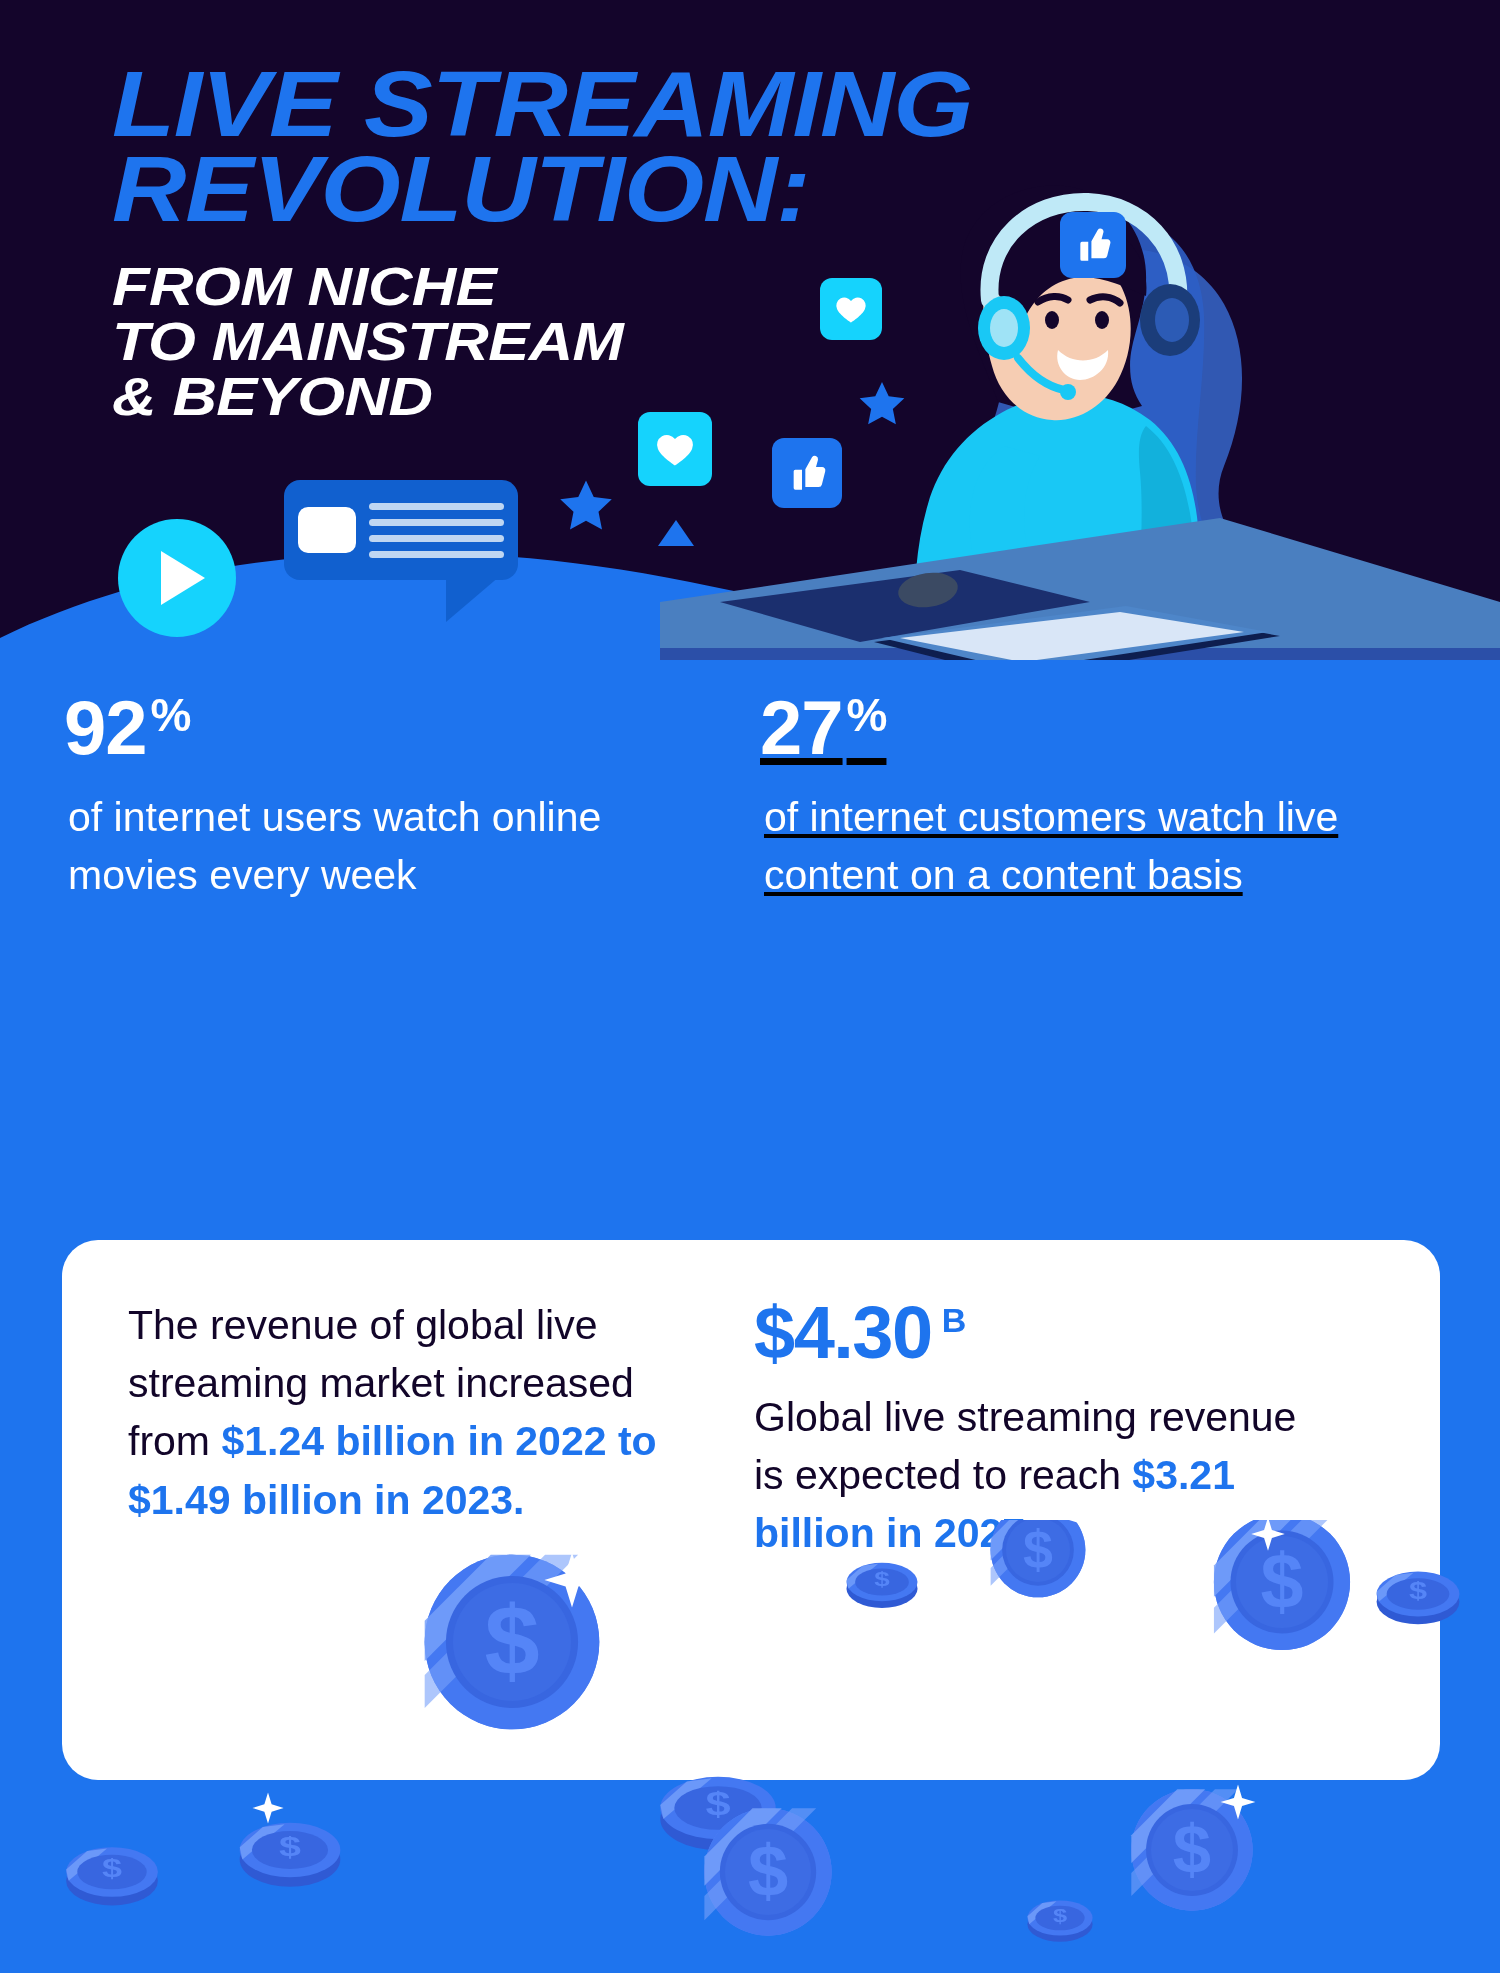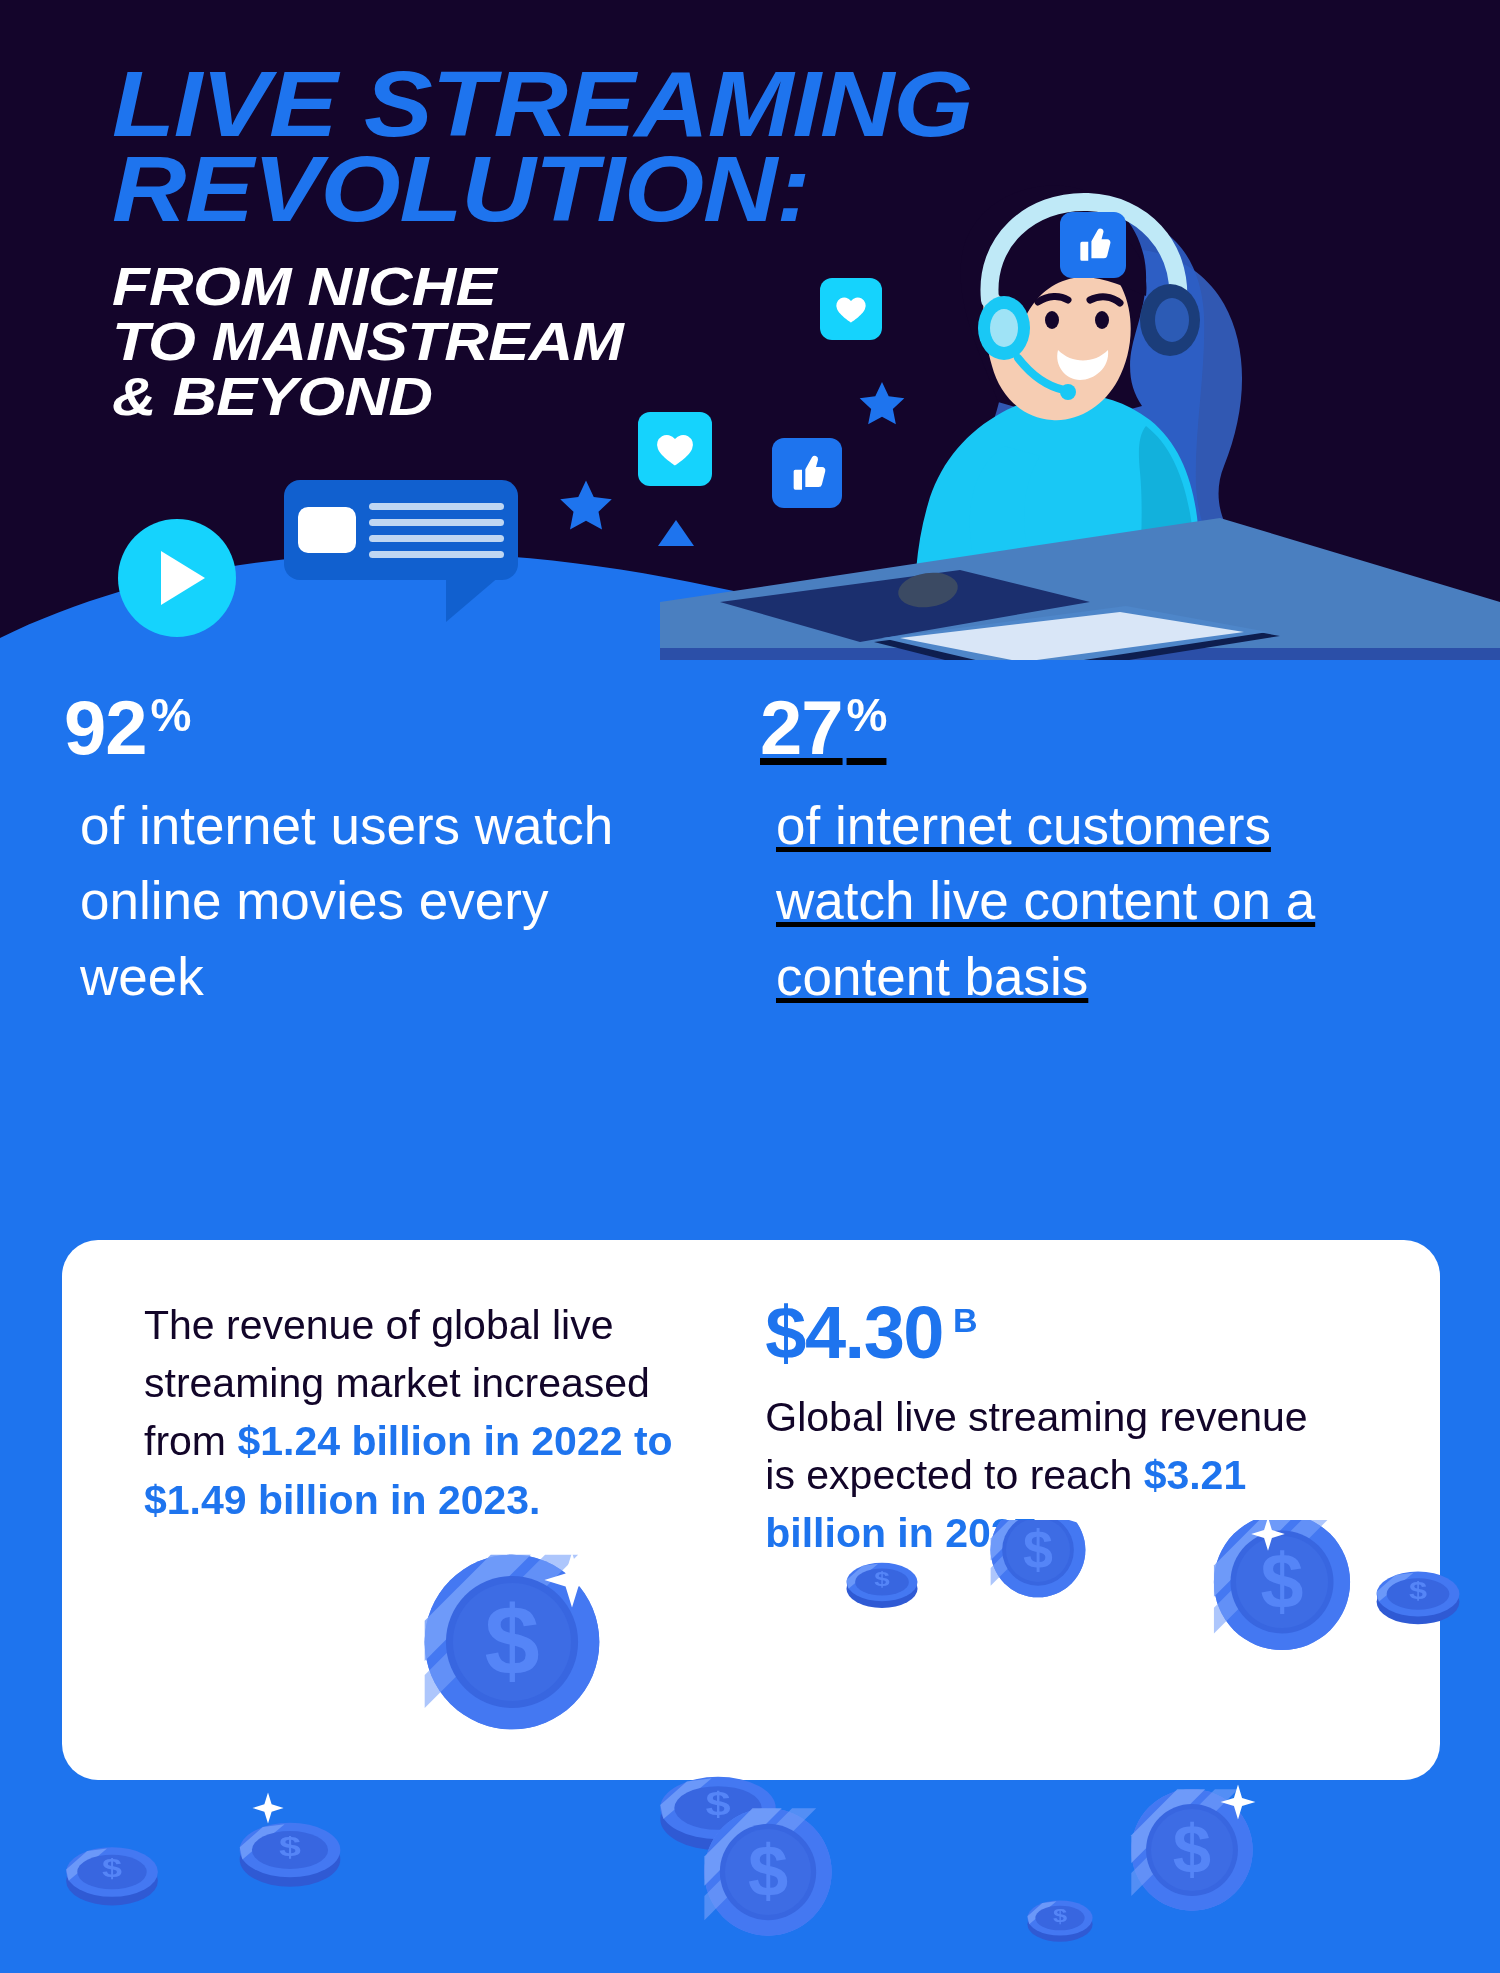--- a/index.html
+++ b/index.html
@@ -70,30 +70,30 @@
   .stats{position:absolute;left:0;top:690px;width:1500px;z-index:8;display:flex;}
   .stat{box-sizing:border-box;}
   .stat-a{width:680px;padding-left:64px;}
   .stat-b{width:700px;padding-left:80px;text-decoration:underline;}
   .stat-num{
     color:#FFFFFF;font-weight:bold;font-size:76px;line-height:1;
     letter-spacing:-1px;margin:0 0 22px 0;
   }
   .stat-num .pct{font-size:46px;vertical-align:top;position:relative;top:2px;margin-left:4px;}
   .stat-txt{
-    color:#FFFFFF;font-size:53px;line-height:1.42;margin:16px;font-weight:normal;
+    color:#FFFFFF;font-size:41px;line-height:1.42;margin:4px;font-weight:normal;
     max-width:580px;
   }
 
   
   .card{
     position:absolute;left:62px;top:1240px;width:1378px;height:540px;
     background:#FFFFFF;border-radius:36px;z-index:8;overflow:hidden;
   }
-  .card-cols{display:flex;padding:56px 0 0 16px;}
+  .card-cols{display:flex;padding:56px 0 0 0;}
   .col-a{width:672px;padding-left:66px;box-sizing:border-box;}
   .col-b{width:700px;padding-left:20px;box-sizing:border-box;}
   .card-p{
     color:#120529;font-size:41px;line-height:1.42;margin:0;font-weight:normal;
     max-width:560px;
   }
   .hl{color:#1E74EE;font-weight:bold;}
   .big-num{
     color:#1E74EE;font-weight:bold;font-size:74px;line-height:1;
     letter-spacing:-1.5px;margin:0 0 18px 0;

